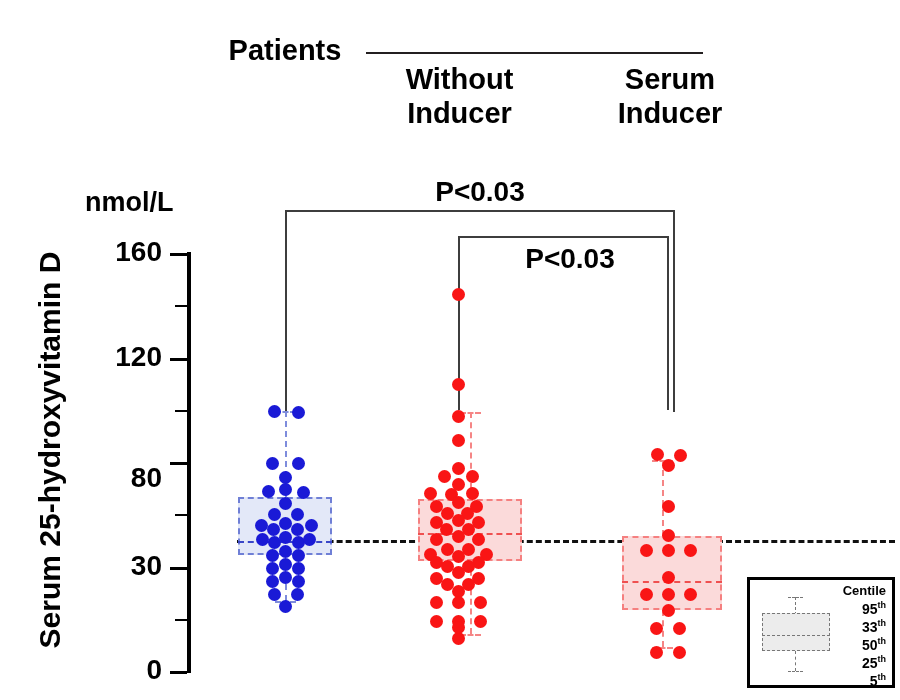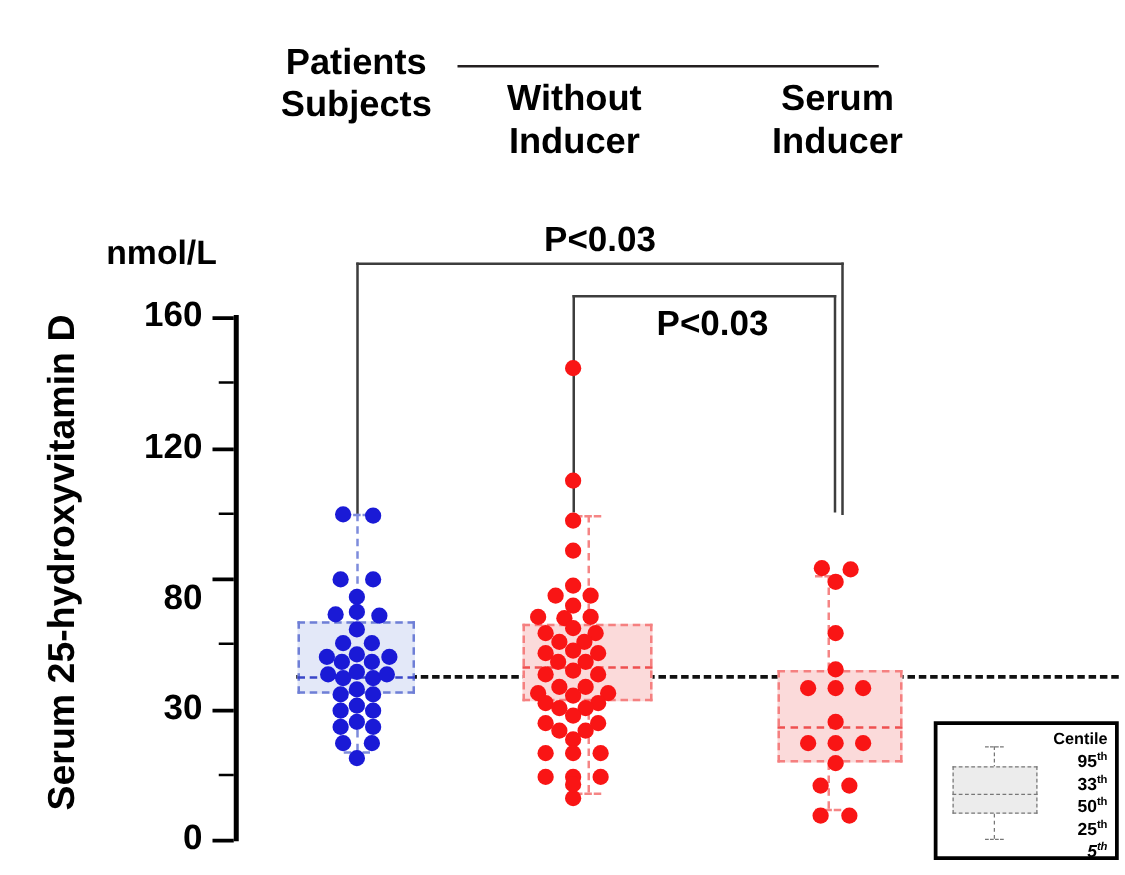--- a/index.html
+++ b/index.html
@@ -70,21 +70,20 @@
   .lg-item{position:absolute;right:6px;font-size:14px;font-weight:bold;}
   .lg-item sup{font-size:9px;}
 </style>
 </head>
 <body>
 
 <div id="figure">
 
   <div class="hdr" id="hdr-control">
     <div>Patients</div>
-    <div>Subjects</div>
   </div>
   <div id="hdr-rule"></div>
   <div class="hdr" id="hdr-without">
     <div>Without</div>
     <div>Inducer</div>
   </div>
   <div class="hdr" id="hdr-with">
     <div>Serum</div>
     <div>Inducer</div>
   </div>
@@ -256,17 +255,17 @@
       <div class="lg-box"></div>
       <div class="lg-med"></div>
       <div class="lg-wh" style="top:71px;height:20px;"></div>
       <div class="lg-cap" style="top:91px;"></div>
 
       <div class="lg-title">Centile</div>
       <div class="lg-item" style="top:20px;"><span>95</span><sup>th</sup></div>
       <div class="lg-item" style="top:38px;"><span>33</span><sup>th</sup></div>
       <div class="lg-item" style="top:56px;"><span>50</span><sup>th</sup></div>
       <div class="lg-item" style="top:74px;"><span>25</span><sup>th</sup></div>
-      <div class="lg-item" style="top:92px;font-style:italic;"><span>5</span><sup>th</sup></div>
+      <div class="lg-item" style="top:92px;"><span>5</span><sup>th</sup></div>
     </div>
   </div>
 
 </div>
 
 </body></html>

